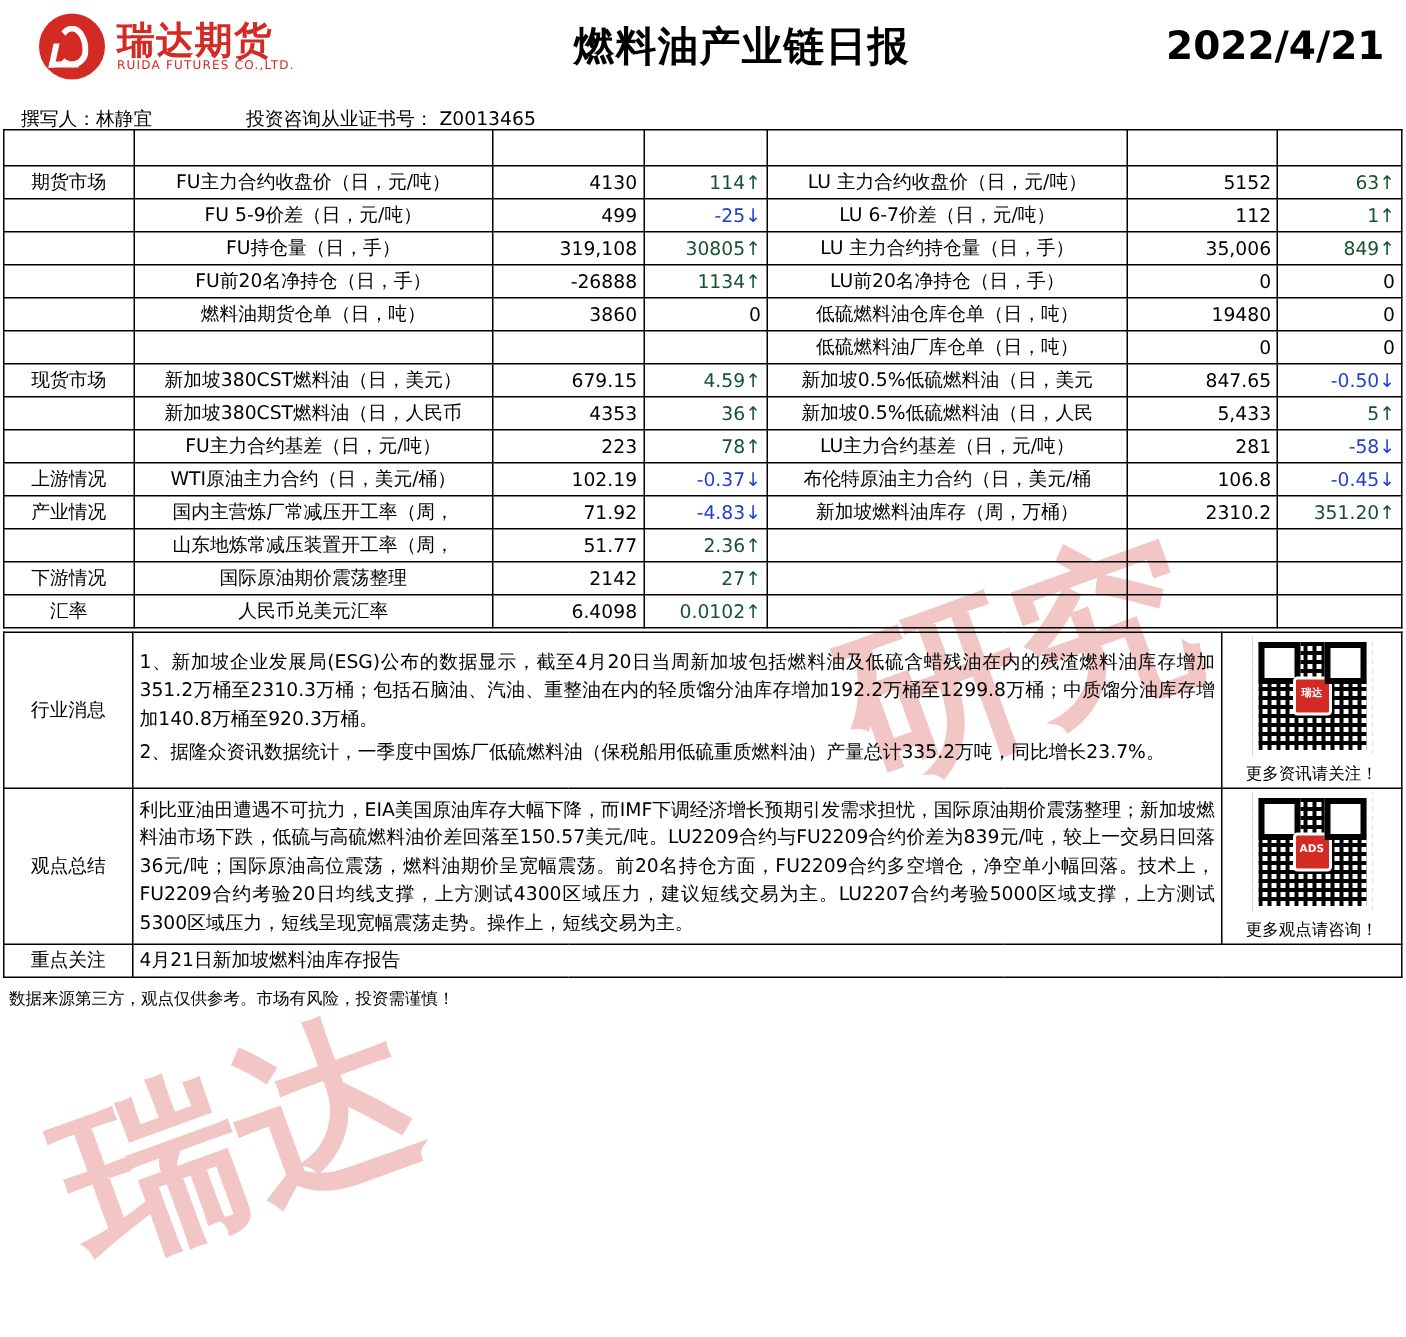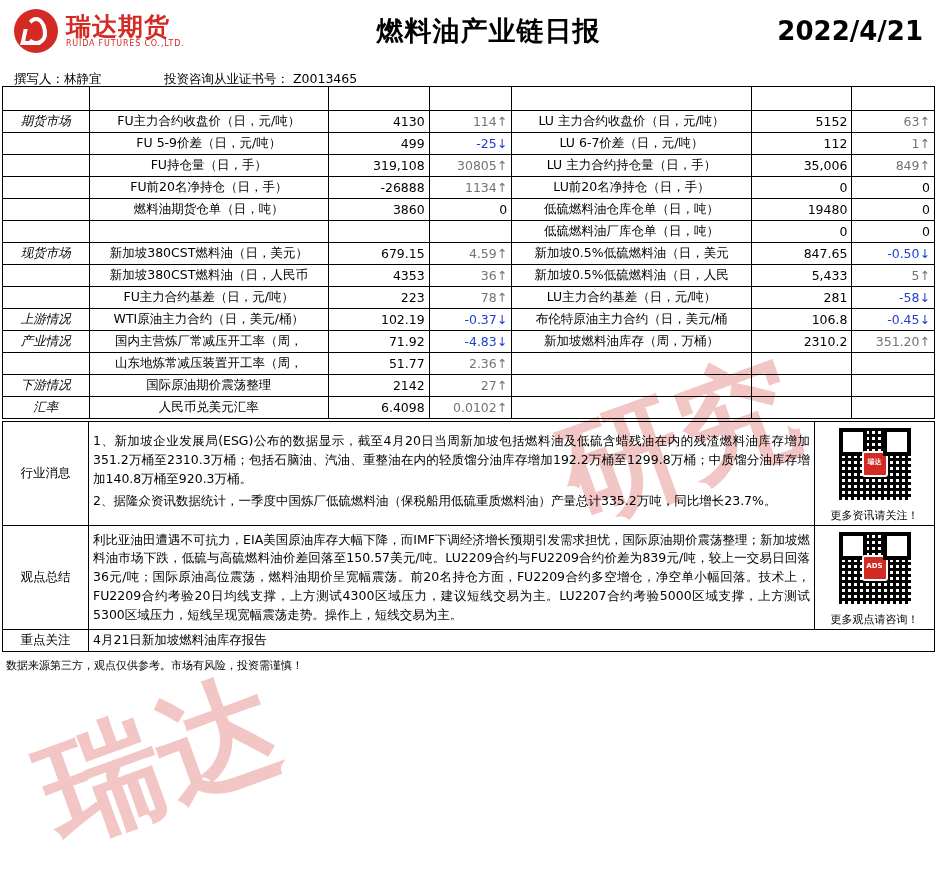--- a/index.html
+++ b/index.html
@@ -18,21 +18,21 @@
     transform:rotate(-20deg);pointer-events:none;user-select:none;
     font-family:"DejaVu Sans","Liberation Sans",sans-serif;
     z-index:0;white-space:nowrap;
   }
   .wm1{font-size:120px;left:560px;top:360px;}
   .wm2{font-size:120px;left:40px;top:680px;}
 
   
   .header{
     position:relative;display:flex;align-items:center;height:62px;
-    padding:0 14px;box-sizing:border-box;z-index:2;
+    padding:0 14px;box-sizing:border-box;z-index:2;margin-left:12px;
   }
   .logo-wrap{display:flex;align-items:center;gap:8px;width:250px;}
   .logo-mark{
     width:44px;height:44px;border-radius:50%;
     background:#d32a24;position:relative;flex:none;
   }
   .logo-mark:before{
     content:"";position:absolute;left:11px;top:8px;width:22px;height:28px;
     border:4px solid #fff;border-radius:50% 50% 50% 50%/60% 60% 40% 40%;
     border-left-color:transparent;box-sizing:border-box;
@@ -71,24 +71,24 @@
     font-size:12.5px;box-sizing:border-box;background:transparent;
   }
   thead th{
     background:#1f6fb4;color:#fff;font-weight:bold;text-align:center;
     height:24px;font-size:13px;border-color:#1f6fb4;
   }
   .c-cat{width:86px;text-align:center;}
   .c-ind{width:238px;text-align:center;margin-top:16px;}
   .c-val{width:100px;text-align:right;padding-right:8px;}
   .c-chg{width:82px;text-align:right;padding-right:6px;}
-  .up{color:#737373;}
+  .up{color:#14532d;}
   .down{color:#1f3fd0;}
   .zero{color:#000;}
-  .rowcat{text-align:center;font-weight:normal;font-style:italic;}
+  .rowcat{text-align:center;font-weight:normal;}
   .thick-top td{border-top:2px solid #000;}
 
   
   .news-cat{width:86px;text-align:center;vertical-align:middle;margin-left:24px;}
   .news-body{padding:6px 8px;line-height:1.5;font-size:12.5px;text-align:justify;}
   .news-body p{margin:0 0 4px 0;}
   .qr-cell{width:120px;text-align:center;vertical-align:middle;padding:4px;}
   .qr{
     width:72px;height:72px;margin:0 auto;background:#fff;
     background-image:

